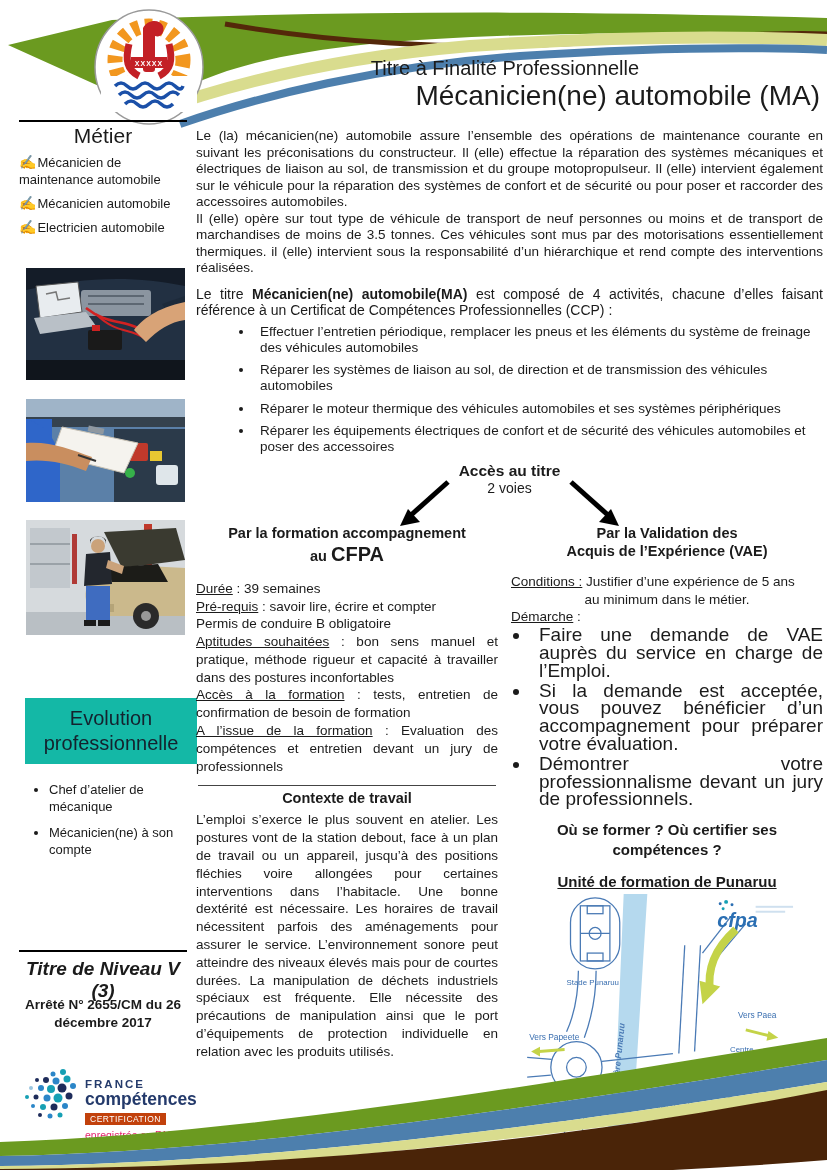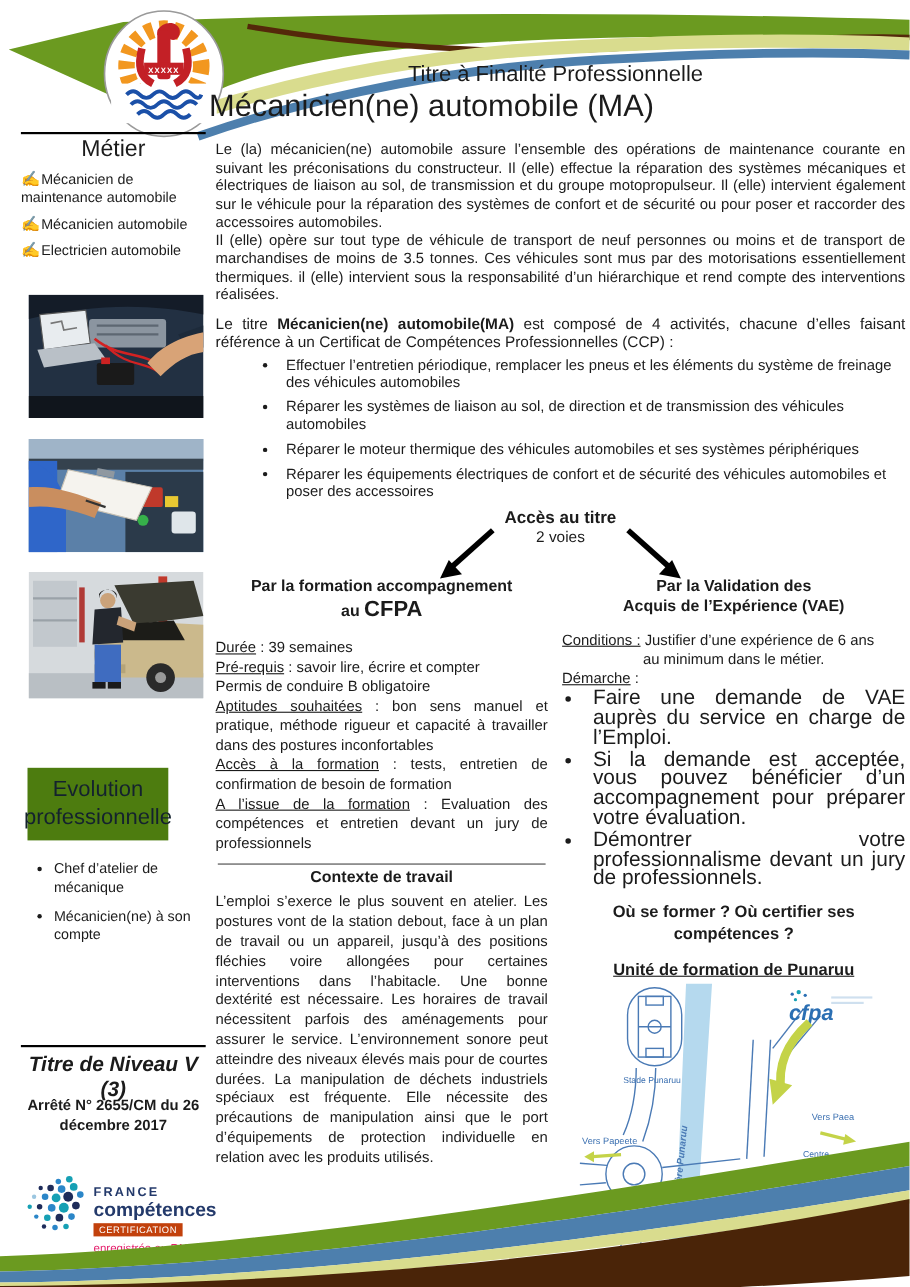--- a/index.html
+++ b/index.html
@@ -5,31 +5,31 @@
   html,body{margin:0;padding:0;}
   body{
     width:827px;height:1170px;position:relative;background:#fff;
     font-family:"Liberation Sans",sans-serif;color:#1b1b1b;overflow:hidden;
   }
   
   #header-wave{position:absolute;top:0;left:0;z-index:1;}
   #emblem{position:absolute;top:8px;left:93px;z-index:2;}
   .pretitle{position:absolute;top:57px;left:190px;width:630px;text-align:center;
     font-size:20px;z-index:3;}
-  .page-title{position:absolute;top:80px;left:190px;width:630px;text-align:left;
+  .page-title{position:absolute;top:80px;left:190px;width:630px;text-align:right;
     font-size:28px;z-index:3;}
   
   .sidebar{position:absolute;left:15px;top:120px;width:176px;z-index:3;}
   .metier{border-top:2.5px solid #000;width:168px;margin:0 auto;padding-top:2px;}
   .metier h2{margin:0 0 6px 0;text-align:center;font-size:21px;font-weight:400;}
   .m-item{font-size:13px;line-height:1.25;margin-bottom:7px;}
   .pen{font-size:14px;margin-right:1px;}
   .photo{position:absolute;left:11px;width:159px;border:0;}
-  .evo-box{position:absolute;left:10px;top:578px;width:128px;height:66px;
-    background:#4d7c0f;display:flex;align-items:center;justify-content:center;
+  .evo-box{position:absolute;left:10px;top:578px;width:172px;height:66px;
+    background:#14b8a6;display:flex;align-items:center;justify-content:center;
     text-align:center;font-size:20px;line-height:1.25;color:#14222e;}
   .evo-list{position:absolute;left:18px;top:662px;width:150px;margin:0;padding-left:16px;
     font-size:13px;line-height:1.3;}
   .evo-list li{margin-bottom:9px;}
   .niveau-rule{position:absolute;left:4px;top:830px;width:168px;border-top:2px solid #000;}
   .niveau-title{position:absolute;left:0;top:838px;width:176px;text-align:center;
     font-size:19px;font-weight:bold;font-style:italic;}
   .arrete{position:absolute;left:6px;top:876px;width:164px;text-align:center;
     font-size:13.5px;font-weight:bold;line-height:1.3;}
   .fc-logo{position:absolute;left:8px;top:946px;display:flex;z-index:6;}
@@ -255,21 +255,21 @@
 
       <hr class="sep">
       <p class="ctx-h">Contexte de travail</p>
       <p class="cline just cbody" style="margin-top:0;">L’emploi s’exerce le plus souvent en atelier. Les postures vont de la station debout, face à un plan de travail ou un appareil, jusqu’à des positions fléchies voire allongées pour certaines interventions dans l’habitacle. Une bonne dextérité est nécessaire. Les horaires de travail nécessitent parfois des aménagements pour assurer le service. L’environnement sonore peut atteindre des niveaux élevés mais pour de courtes durées. La manipulation de déchets industriels spéciaux est fréquente. Elle nécessite des précautions de manipulation ainsi que le port d’équipements de protection individuelle en relation avec les produits utilisés.</p>
     </div>
 
     <div class="col-r">
       <p class="col-h"><span>Par la Validation des</span><br><span>Acquis de l’Expérience (VAE)</span></p>
 
       <div class="cbody">
-        <p class="cline just"><span class="u">Conditions :</span><span> Justifier d’une expérience de 6 ans</span><span style="display:block;text-align:center;">au minimum dans le métier.</span></p>
+        <p class="cline just"><span class="u">Conditions :</span><span> Justifier d’une expérience de 5 ans</span><span style="display:block;text-align:center;">au minimum dans le métier.</span></p>
         <p class="cline"><span class="u">Démarche</span><span> :</span></p>
         <ul class="vae">
           <li class="just">Faire une demande de VAE auprès du service en charge de l’Emploi.</li>
           <li class="just">Si la demande est acceptée, vous pouvez bénéficier d’un accompagnement pour préparer votre évaluation.</li>
           <li class="just">Démontrer votre professionnalisme devant un jury de professionnels.</li>
         </ul>
       </div>
 
       <p class="ou">Où se former ? Où certifier ses compétences ?</p>
       <p class="map-title">Unité de formation de Punaruu</p>

